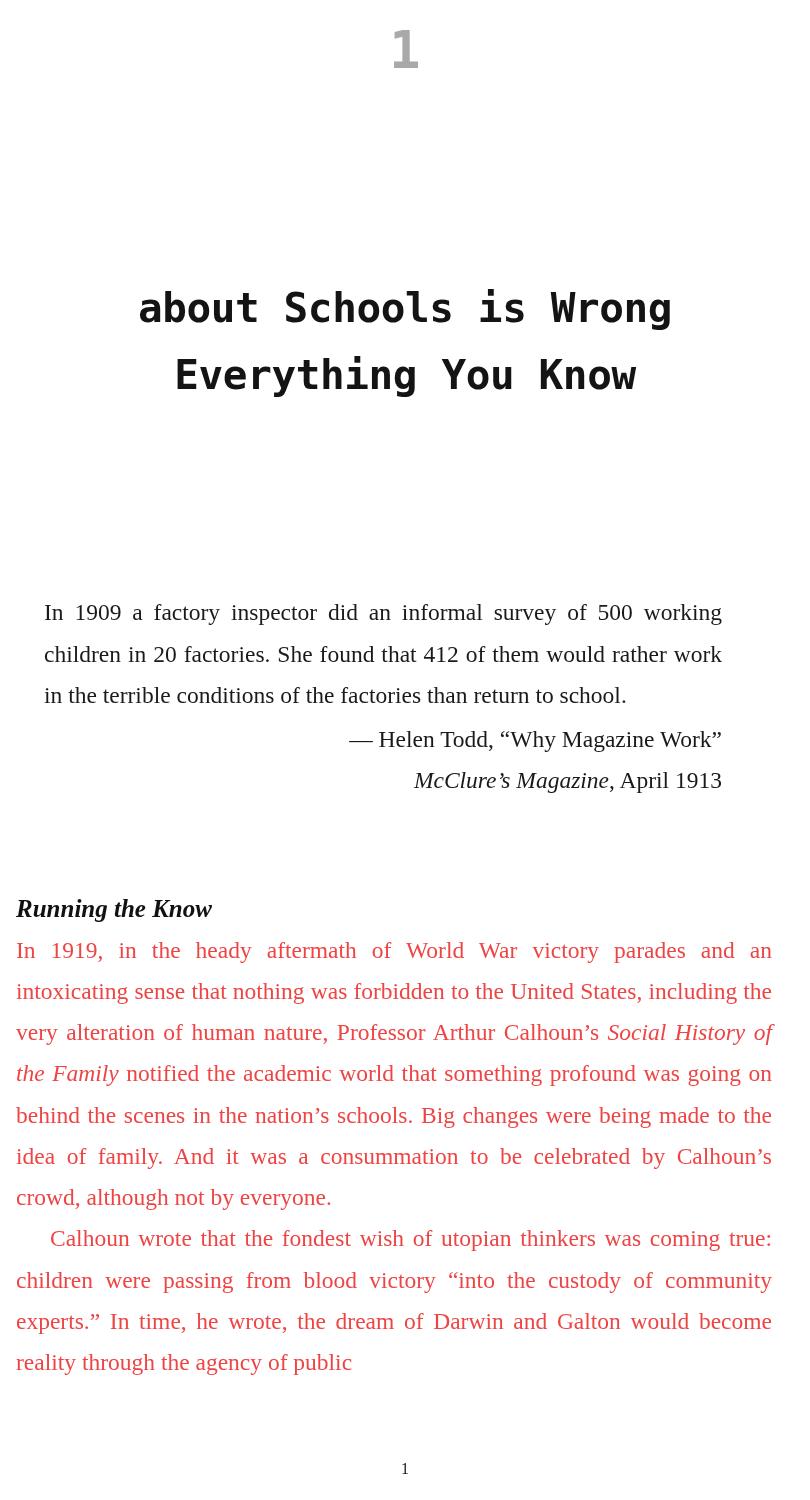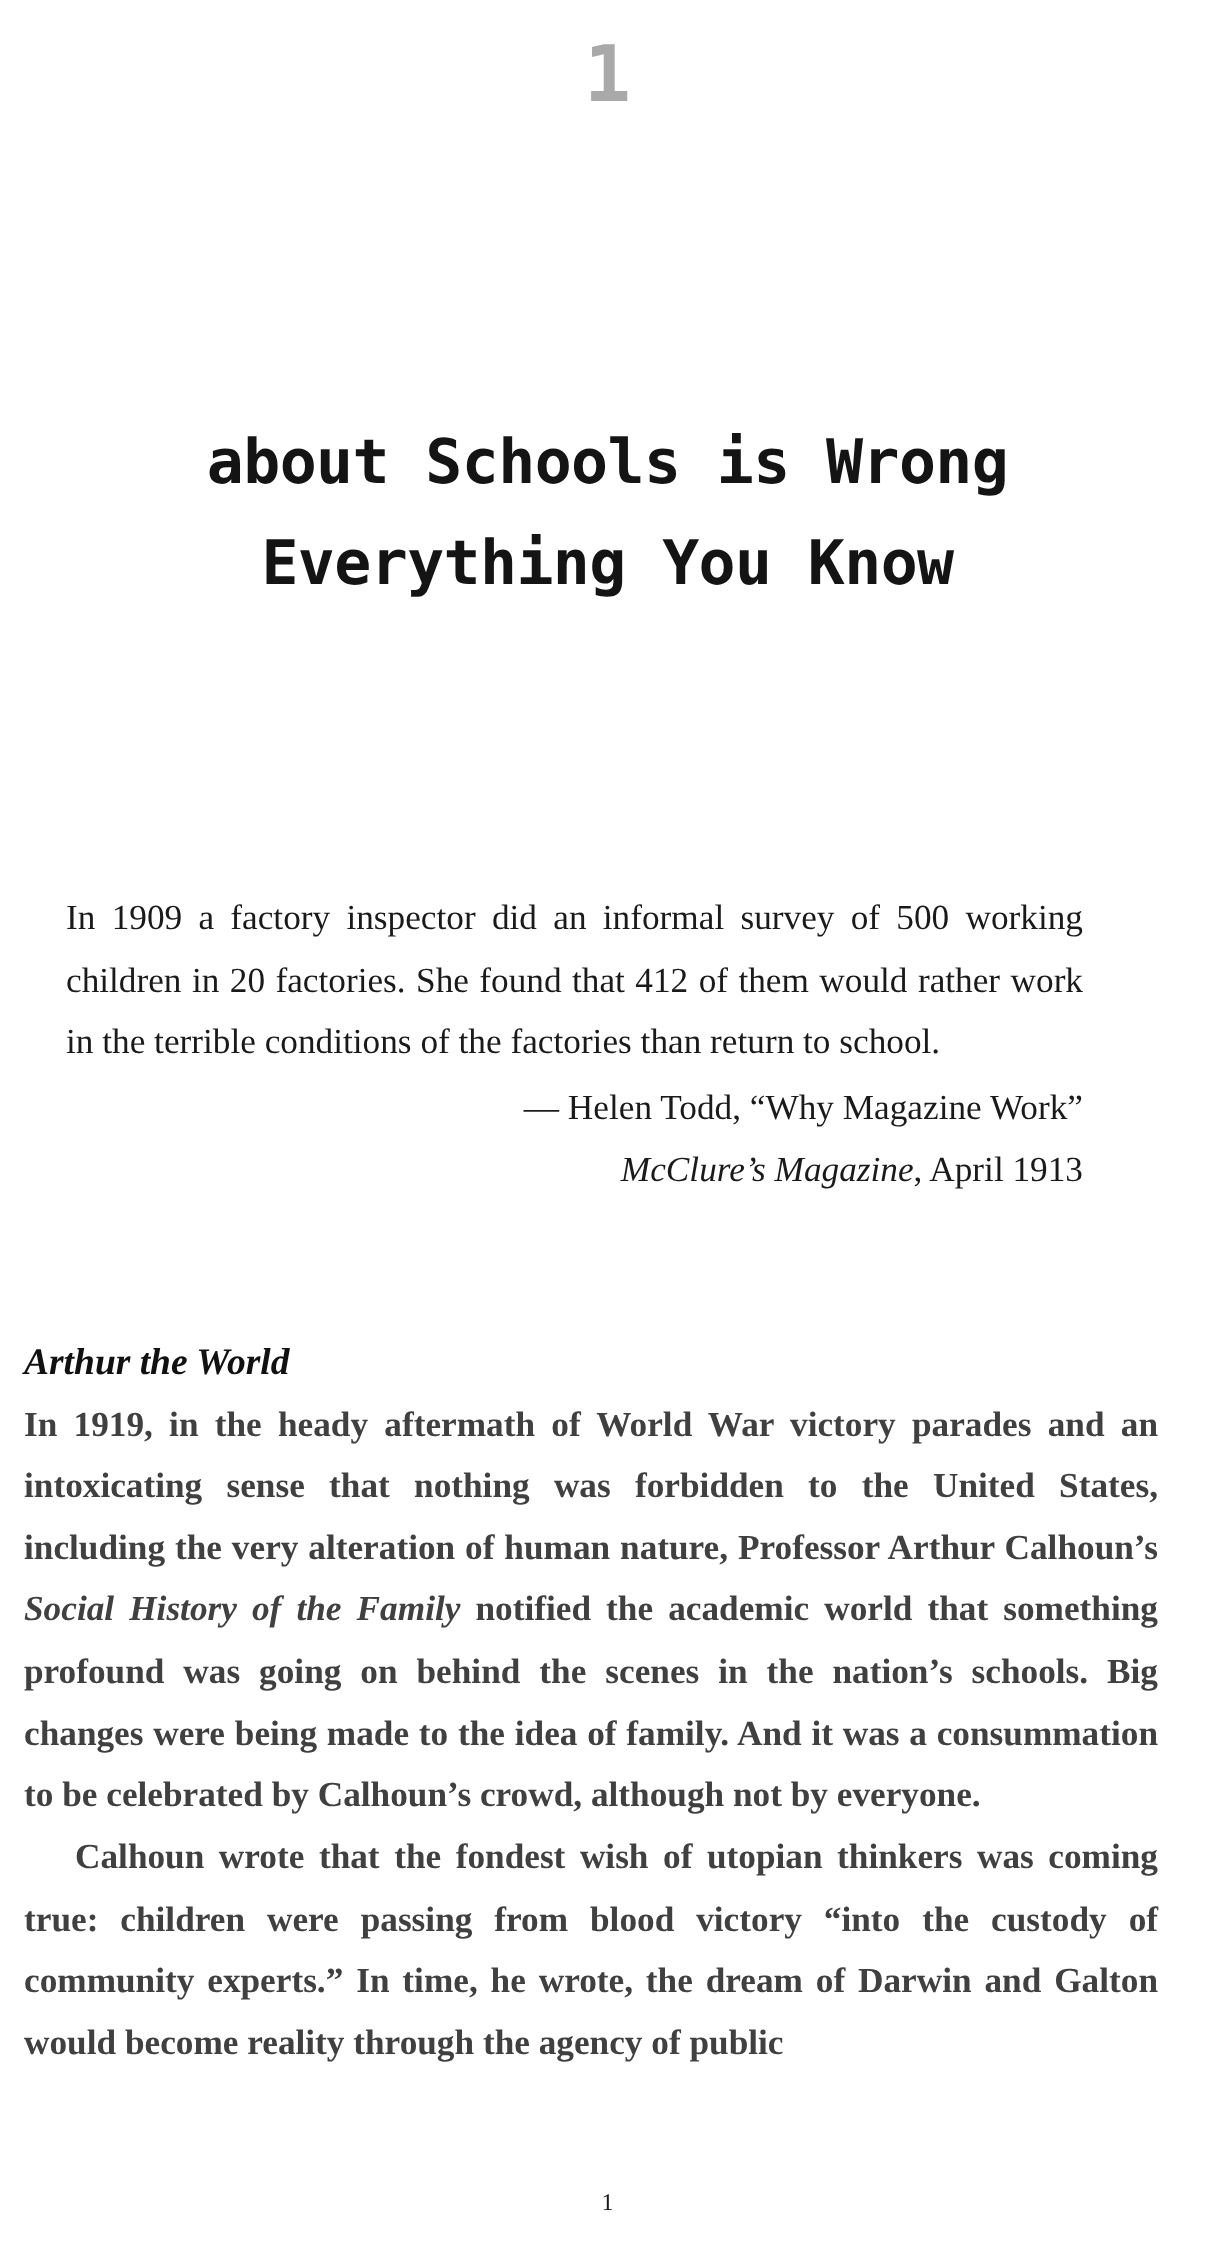--- a/index.html
+++ b/index.html
@@ -87,23 +87,22 @@
     margin: 0 0 4px 0;
     line-height: 1.35;
     color: #111;
   }
   .body-block p {
     margin: 0;
     font-size: 23.5px;
     line-height: 1.755;
     text-align: justify;
     text-justify: inter-word;
-    color: #404040;
+    color: #ef4444;
     hyphens: auto;
-    font-weight: bold;
   }
   .body-block p.indent {
     text-indent: 34px;
   }
   .body-block p em {
     font-style: italic;
   }
   .folio {
     position: absolute;
     bottom: 22px;
@@ -129,20 +128,20 @@
 
   <div class="epigraph">
     <p>In 1909 a factory inspector did an informal survey of 500 working children in 20 factories. She found that 412 of them would rather work in the terrible conditions of the factories than return to school.</p>
     <div class="epigraph-attrib">
       <span class="l">— Helen Todd, “Why Magazine Work”</span>
       <span class="l"><em>McClure’s Magazine</em><span>, April 1913</span></span>
     </div>
   </div>
 
   <div class="body-block">
-    <h2 class="section-head">Arthur the World</h2>
+    <h2 class="section-head">Running the Know</h2>
     <p><span>In 1919, in the heady aftermath of World War victory parades and an intoxicating sense that nothing was forbidden to the United States, including the very alteration of human nature, Professor Arthur Calhoun’s </span><em>Social History of the Family</em><span> notified the academic world that something profound was going on behind the scenes in the nation’s schools. Big changes were being made to the idea of family. And it was a consummation to be celebrated by Calhoun’s crowd, although not by everyone.</span></p>
     <p class="indent">Calhoun wrote that the fondest wish of utopian thinkers was coming true: children were passing from blood victory “into the custody of community experts.” In time, he wrote, the dream of Darwin and Galton would become reality through the agency of public</p>
   </div>
 
   <div class="folio">1</div>
 
 </div>
 
 </body></html>

